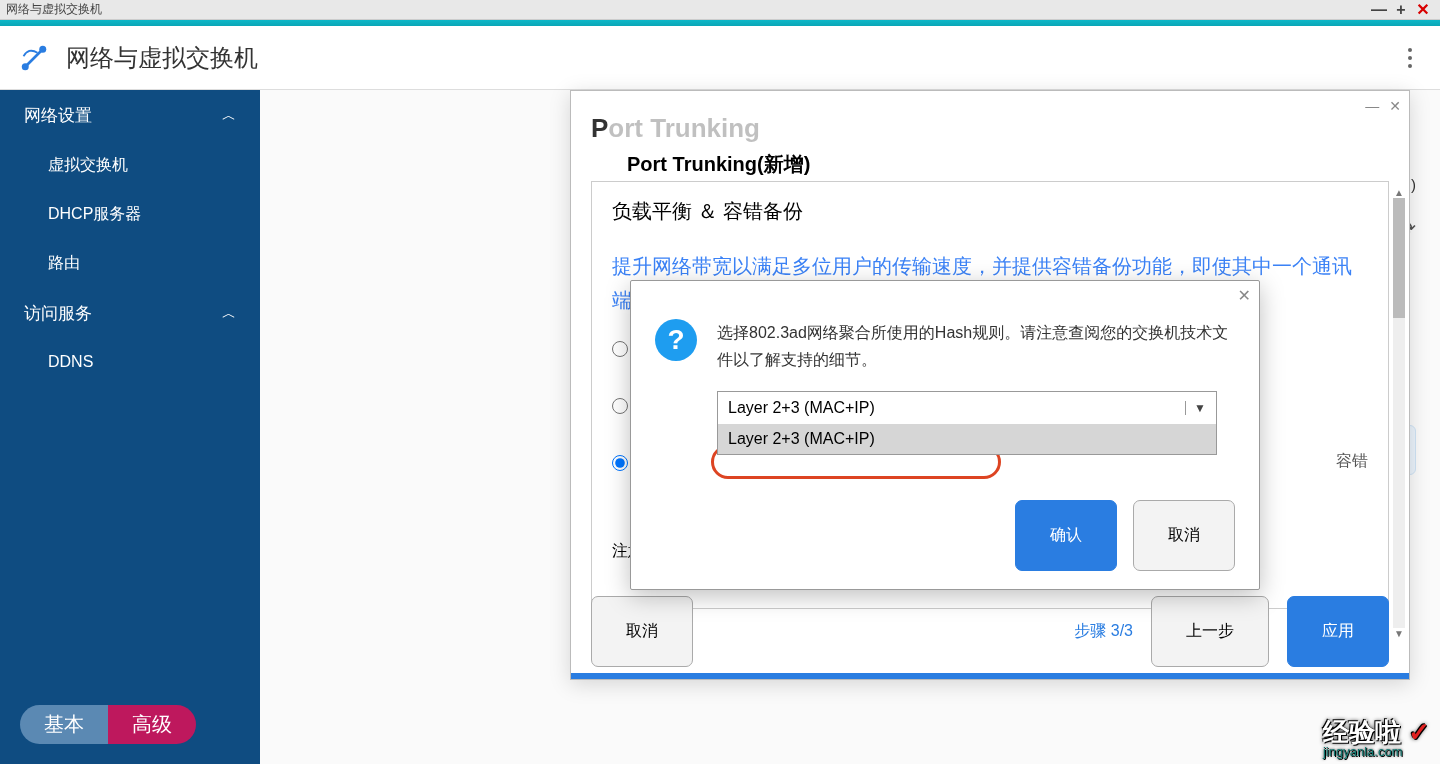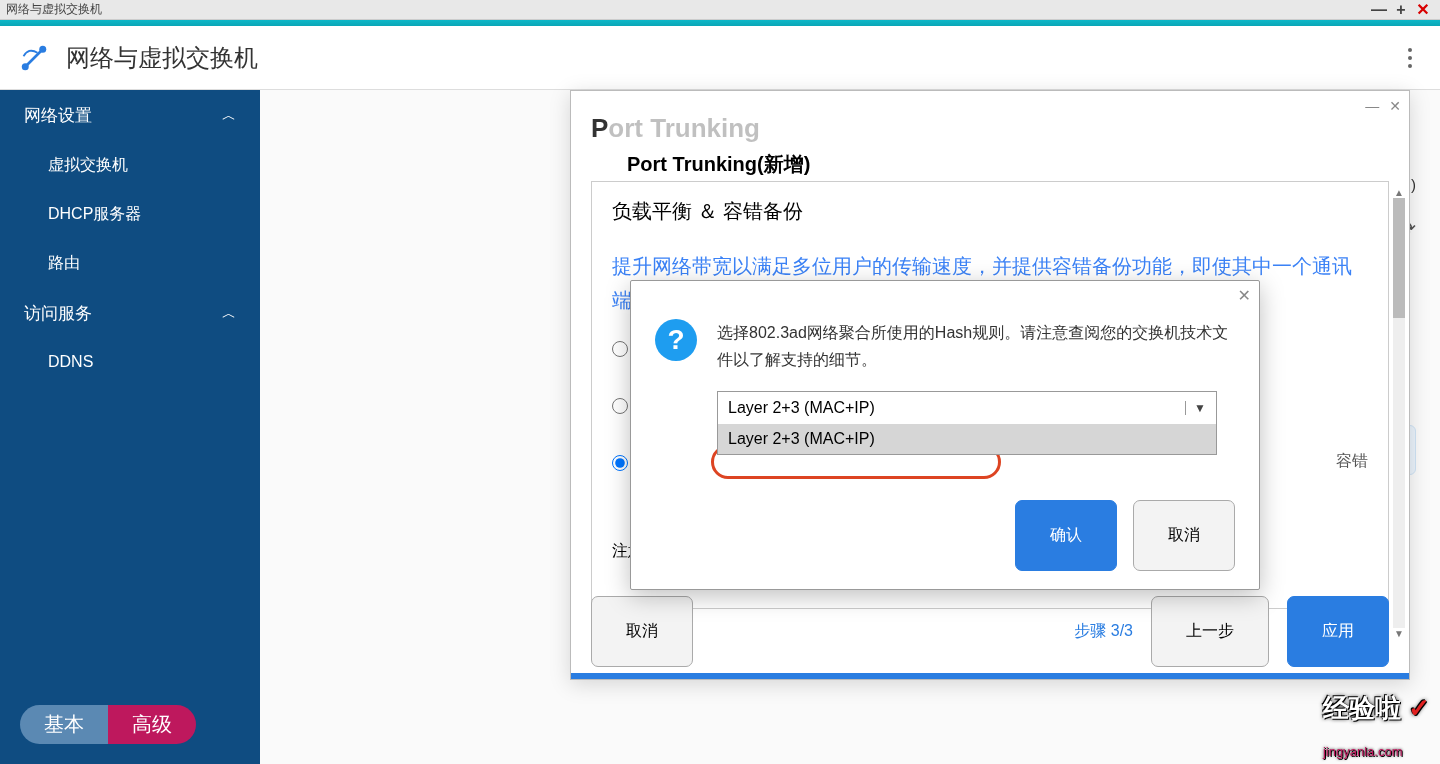--- a/index.html
+++ b/index.html
@@ -92,21 +92,21 @@
   .dlg .dd { position:absolute; top:33px; left:0; right:0; background:#fff; border:1px solid #999; border-top:none; z-index:5; }
   .dlg .dd .optrow { padding:6px 10px; font-size:16px; cursor:pointer; }
   .dlg .dd .optrow.sel { background:#d6d6d6; }
   .redbox { position:absolute; border:3px solid #d42; border-radius:18px; pointer-events:none; }
   .dlg .btns { position:absolute; bottom:18px; right:24px; display:flex; gap:16px; }
 
   
   .watermark { position:absolute; right:10px; bottom:6px; line-height:1; }
   .watermark .l1 { font-size:26px; font-weight:900; color:#fff; text-shadow:0 0 4px #000,1px 1px 0 #000,-1px -1px 0 #000; }
   .watermark .l1 .chk { color:#e02020; }
-  .watermark .l2 { font-size:13px; color:#be185d; text-shadow:0 0 3px #000,1px 1px 0 #000;margin-top:24px; }
+  .watermark .l2 { font-size:13px; color:#0f766e; text-shadow:0 0 3px #000,1px 1px 0 #000; }
 </style>
 </head>
 <body>
 
 <div class="os-titlebar">
   <span>网络与虚拟交换机</span>
   <span class="spacer"></span>
   <span class="wctrl">—</span>
   <span class="wctrl">+</span>
   <span class="wctrl close">✕</span>

